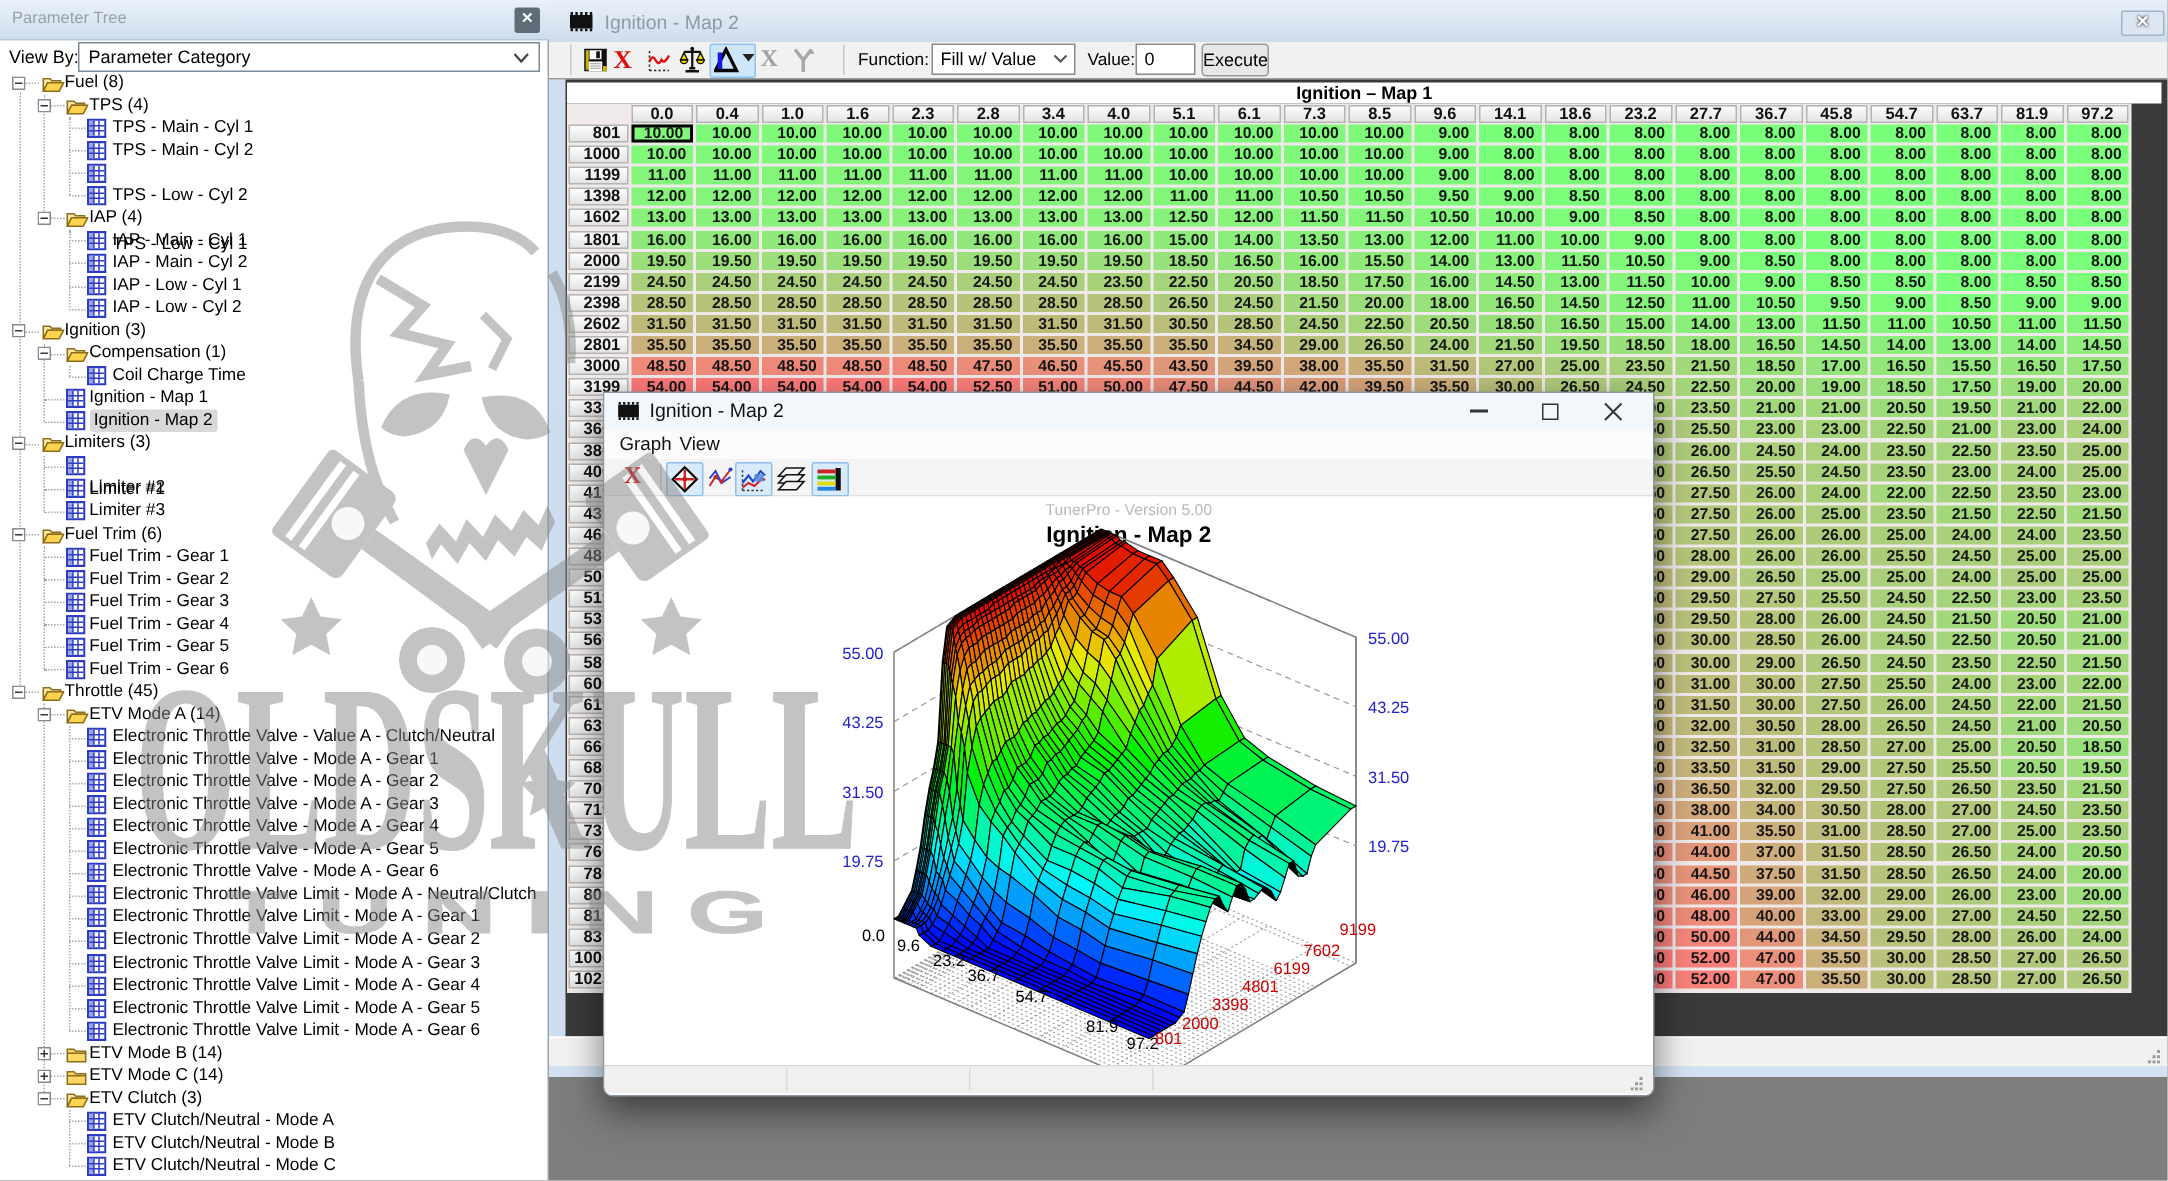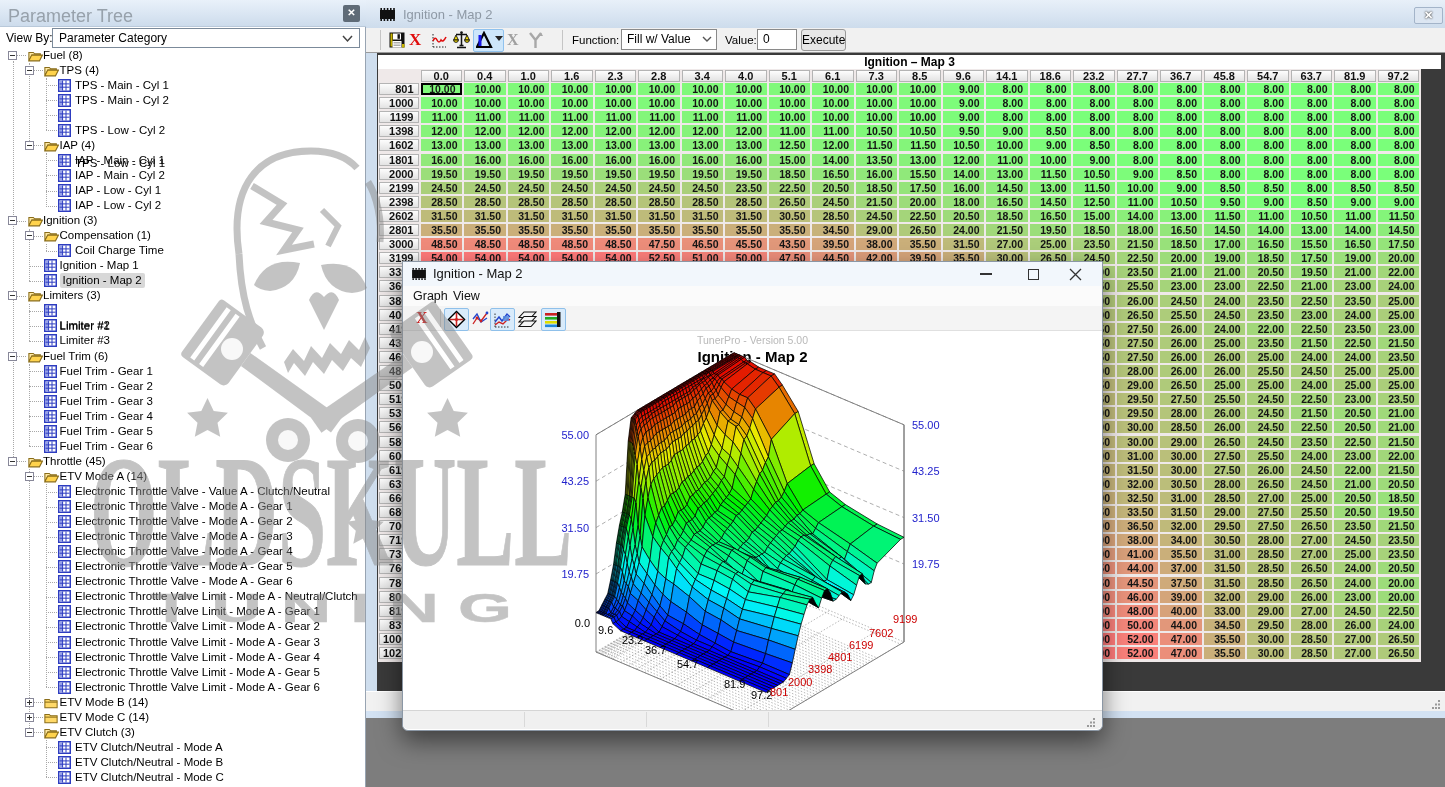--- a/index.html
+++ b/index.html
@@ -63,21 +63,21 @@
 <div style="position:absolute;left:572px;top:34px;font-size:11.5px;color:#000">Function:</div>
 <div style="position:absolute;left:621px;top:29px;width:96px;height:21px;background:#fff;border:1px solid #8a8a8a;font-size:12px;line-height:19px;padding-left:5px">Fill w/ Value
  <svg style="position:absolute;right:4px;top:6px" width="10" height="7" viewBox="0 0 10 7">
       <path d="M1 1l4 4 4-4" stroke="#555" stroke-width="1.4" fill="none"></path>
     </svg></div>
 <div style="position:absolute;left:725px;top:34px;font-size:11.5px;color:#000">Value:</div>
 <div style="position:absolute;left:757px;top:29px;width:40px;height:21px;background:#fff;border:1px solid #8a8a8a;font-size:12px;line-height:19px;padding-left:5px">0</div>
 <div style="position:absolute;left:801px;top:28.5px;width:45px;height:22px;background:#e7e7e7;border:1px solid #999;border-radius:3px;font-size:12px;text-align:center;line-height:20px">Execute</div>
 
 <div style="position:absolute;left:377px;top:53px;width:1068px;height:638px;background:#3a3a3a"></div>
-<div style="position:absolute;left:378px;top:54.5px;width:1063px;height:14.5px;background:#fff;font-size:12px;font-weight:bold;text-align:center;line-height:15px;color:#000">Ignition – Map 3</div>
+<div style="position:absolute;left:378px;top:54.5px;width:1063px;height:14.5px;background:#fff;font-size:12px;font-weight:bold;text-align:center;line-height:15px;color:#000">Ignition – Map 1</div>
 <div style="position:absolute;left:378px;top:69px;width:1043px;height:593px;background:#efe9e9"></div>
 <div class="ch" style="left:420.5px;top:70px;width:41.5px">0.0</div>
 <div class="ch" style="left:464.0px;top:70px;width:41.5px">0.4</div>
 <div class="ch" style="left:507.5px;top:70px;width:41.5px">1.0</div>
 <div class="ch" style="left:551.0px;top:70px;width:41.5px">1.6</div>
 <div class="ch" style="left:594.5px;top:70px;width:41.5px">2.3</div>
 <div class="ch" style="left:638.0px;top:70px;width:41.5px">2.8</div>
 <div class="ch" style="left:681.5px;top:70px;width:41.5px">3.4</div>
 <div class="ch" style="left:725.0px;top:70px;width:41.5px">4.0</div>
 <div class="ch" style="left:768.5px;top:70px;width:41.5px">5.1</div>
@@ -1088,21 +1088,21 @@
       <rect x="6" y="7" width="2" height="2"></rect>
       <rect x="3" y="3.5" width="2" height="2"></rect>
       <rect x="3" y="7" width="2" height="2"></rect>
       <rect x="0" y="7" width="2" height="2"></rect>
     </g>
   </svg>
 <div style="position:absolute;left:366px;top:711px;width:1079px;height:7px;background:#d3e2f3"></div>
 
 <div style="position:absolute;left:0;top:0;width:366px;height:787px;background:#fff;border-right:1px solid #98a4b2"></div>
 <div style="position:absolute;left:0;top:0;width:366px;height:26.5px;background:linear-gradient(#e9f1fa,#cddcec);border-bottom:1px solid #b9c9da"></div>
-<div style="position:absolute;left:8px;top:5.5px;font-size:18px;color:#97a1ab">Parameter Tree</div>
+<div style="position:absolute;left:8px;top:5.5px;font-size:11px;color:#97a1ab">Parameter Tree</div>
 <div style="position:absolute;left:343px;top:5px;width:17px;height:17px;background:#5f6b77;border-radius:2px;color:#fff;font-size:10px;text-align:center;line-height:16px;font-weight:bold">✕</div>
 <div style="position:absolute;left:6px;top:31px;font-size:12px;color:#000">View By:</div>
 <div style="position:absolute;left:52px;top:28px;width:308px;height:20px;background:#fff;border:1px solid #7b8a9a;font-size:12px;line-height:18px;padding-left:6px">Parameter Category
  <svg style="position:absolute;right:6px;top:6px" width="11" height="8" viewBox="0 0 11 8">
       <path d="M1 1l4.5 5L10 1" stroke="#444" stroke-width="1.5" fill="none"></path>
     </svg></div>
 <div style="position:absolute;left:12.5px;top:61.0px;width:1px;height:400.4px;border-left:1px dotted #a8a8a8"></div>
 <div style="position:absolute;left:29px;top:63.0px;width:1px;height:82.3px;border-left:1px dotted #a8a8a8"></div>
 <div style="position:absolute;left:45.5px;top:78.0px;width:1px;height:52.2px;border-left:1px dotted #a8a8a8"></div>
 <div style="position:absolute;left:45.5px;top:153.3px;width:1px;height:52.2px;border-left:1px dotted #a8a8a8"></div>

